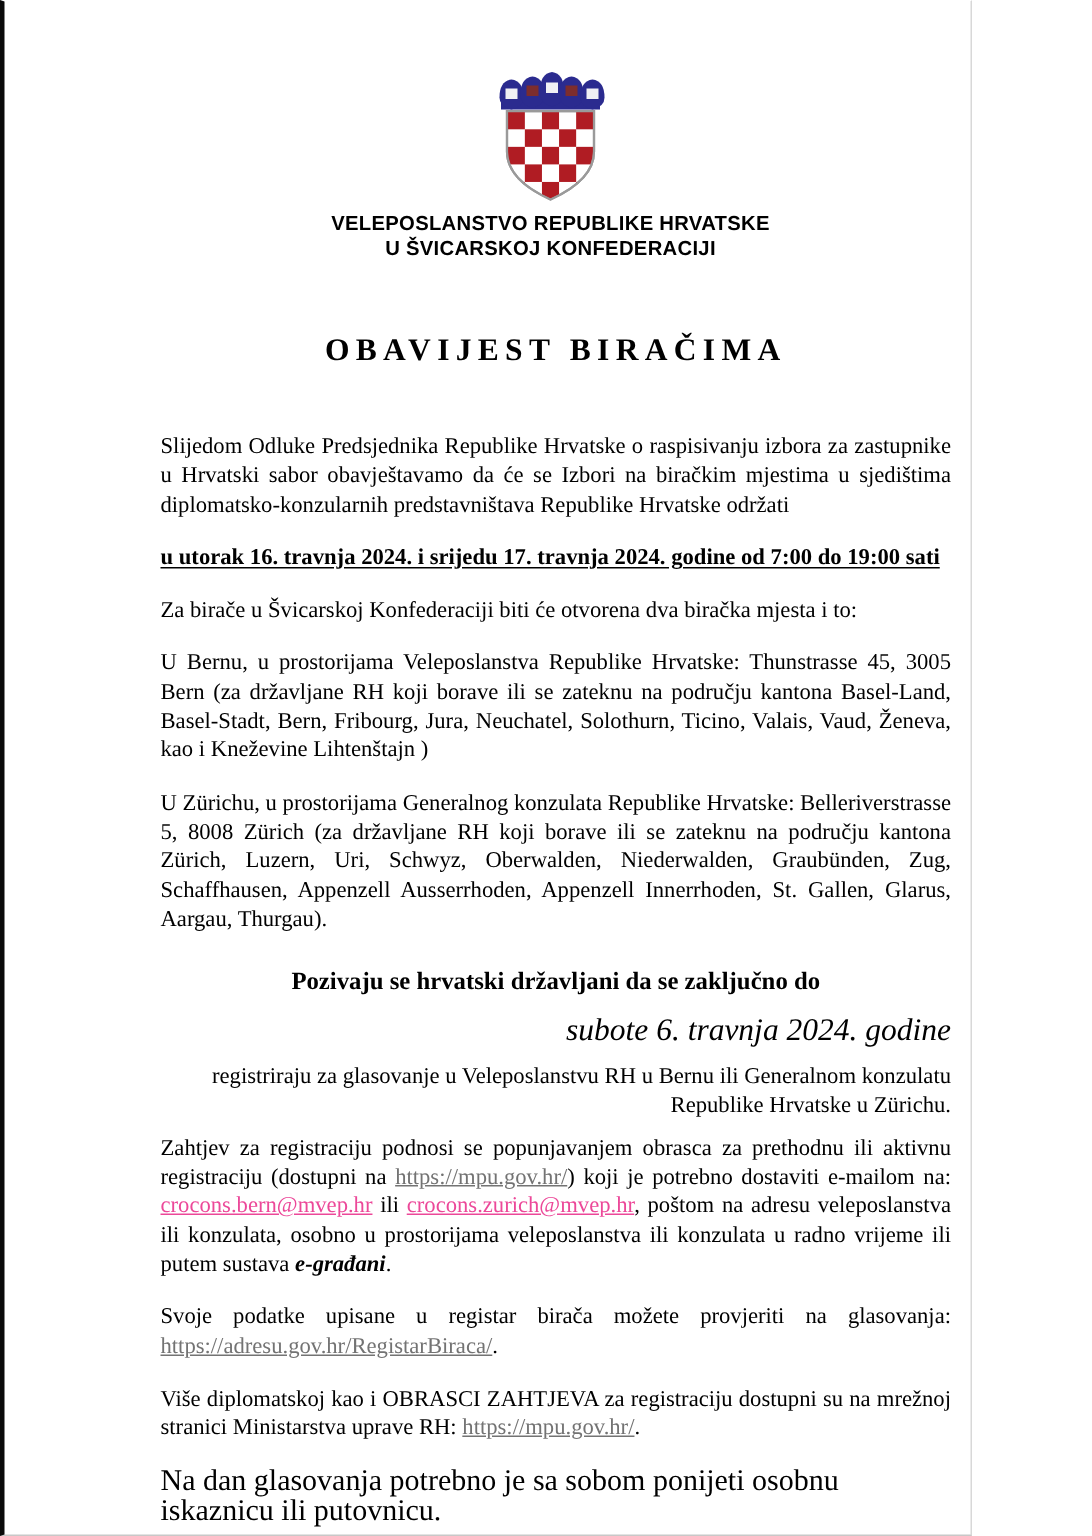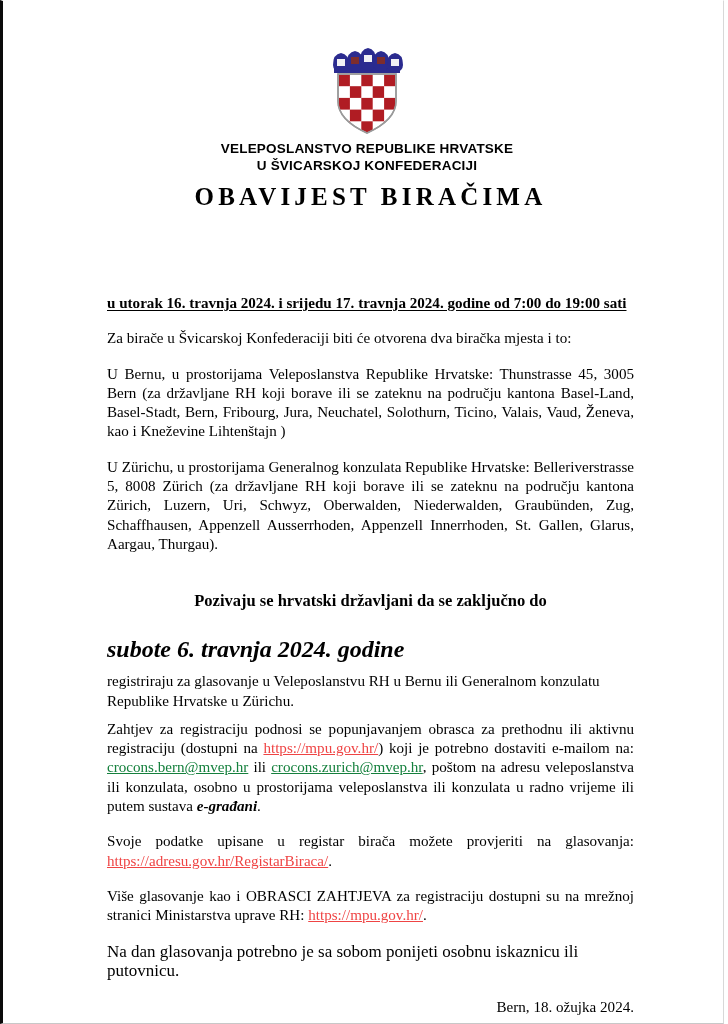--- a/index.html
+++ b/index.html
@@ -11,21 +11,21 @@
     width: 728px;
     height: 1024px;
     font-family: "Liberation Serif", "DejaVu Serif", serif;
     color: #000000;
     position: relative;
     overflow: hidden;
   }
   .page {
     position: absolute;
     left: 0; top: 0;
-    width: 724px;
+    width: 648px;
     height: 1024px;
     background: #ffffff;
     box-sizing: border-box;
     border-left: 3px solid #0a0a0a;
     border-right: 1px solid #d8d8d8;
     border-bottom: 1px solid #c8c8c8;
     border-top: 1px solid #ffffff;
   }
 
   
@@ -57,25 +57,26 @@
 
   
   .title-block {
     position: absolute;
     left: 104px;
     top: 184px;
     width: 527px;
     text-align: center;
   }
   .title-main {
-    font-size: 25px;
+    font-size: 21px;
     font-weight: bold;
     letter-spacing: 4.2px;
     line-height: 24px;
     margin-bottom: 1px;
+    margin-top: 36px;
   }
   .title-sub {
     font-size: 19px;
     line-height: 25px;
     font-weight: normal;
   }
 
   
   .body-block {
     position: absolute;
@@ -92,61 +93,61 @@
   }
   p.para:last-child { margin-bottom: 0; }
   .b { font-weight: normal; }
   .bi { font-weight: bold; font-style: italic; }
   .u-line {
     font-weight: bold;
     text-decoration: underline;
     text-underline-offset: 2px;
   }
   .lnk {
-    color: #ef4444;
+    color: #737373;
     text-decoration: underline;
     text-underline-offset: 1px;
   }
   .mail {
-    color: #15803d;
+    color: #ec4899;
     text-decoration: underline;
     text-underline-offset: 1px;
   }
   .spacer-sm { height: 5px; }
   .spacer-md { height: 9px; }
 
   .call-line {
     text-align: center;
     font-weight: bold;
     font-size: 16.5px;
     line-height: 21px;
-    margin: 16px;
+    margin: 0;
   }
   .call-date {
-    text-align: left;
-    font-weight: bold;
+    text-align: right;
+    font-weight: normal;
     font-style: italic;
-    font-size: 24px;
+    font-size: 21px;
     line-height: 27px;
     margin: 0;
   }
   .call-reg {
-    text-align: left;
+    text-align: right;
     font-size: 15.1px;
     line-height: 19.3px;
     margin: 0;
   }
   .signoff {
     text-align: right;
     font-size: 15.1px;
     line-height: 19.3px;
     margin: 0;
   }
   .plain-line {
-    font-size: 17px;
+    font-size: 20px;
     line-height: 19.3px;
     margin: 0;
     text-align: left;
   }
 </style>
 </head>
 <body>
 
 <div class="page">
 
@@ -201,20 +202,21 @@
     <div>VELEPOSLANSTVO REPUBLIKE HRVATSKE</div>
     <div>U ŠVICARSKOJ KONFEDERACIJI</div>
   </div>
 
   <div class="title-block">
     <div class="title-main">OBAVIJEST BIRAČIMA</div>
   </div>
 
   <div class="body-block">
 
+    <p class="para">Slijedom Odluke Predsjednika Republike Hrvatske o raspisivanju izbora za zastupnike u Hrvatski sabor obavještavamo da će se Izbori na biračkim mjestima u sjedištima diplomatsko-konzularnih predstavništava Republike Hrvatske održati</p>
 
     <div class="spacer-sm"></div>
     <p class="para">
       <span class="u-line">u utorak 16. travnja 2024. i srijedu 17. travnja 2024. godine od 7:00 do 19:00 sati</span>
     </p>
 
     <div class="spacer-sm"></div>
     <p class="para">
       <span class="b">Za birače u Švicarskoj Konfederaciji biti će otvorena dva biračka mjesta</span><span> i to:</span>
     </p>
@@ -234,21 +236,21 @@
     <div class="spacer-md"></div>
     <p class="call-reg"><span class="b">registriraju za glasovanje</span><span> u Veleposlanstvu RH u Bernu ili Generalnom konzulatu Republike Hrvatske u Zürichu.</span></p>
 
     <div class="spacer-md"></div>
     <p class="para"><span class="b">Zahtjev za registraciju</span><span> podnosi se popunjavanjem obrasca za prethodnu ili aktivnu registraciju (dostupni na </span><a class="lnk" href="#">https://mpu.gov.hr/</a><span>) koji je potrebno dostaviti </span><span class="b">e-mailom na</span><span>: </span><a class="mail" href="#">crocons.bern@mvep.hr</a><span> ili </span><a class="mail" href="#">crocons.zurich@mvep.hr</a><span>, </span><span class="b">poštom</span><span> na adresu veleposlanstva ili konzulata, </span><span class="b">osobno</span><span> u prostorijama veleposlanstva ili konzulata u radno vrijeme ili putem sustava </span><span class="bi">e-građani</span><span>.</span></p>
 
     <div class="spacer-sm"></div>
     <p class="para"><span class="b">Svoje podatke upisane u registar birača</span><span> možete provjeriti na glasovanja: </span><a class="lnk" href="#">https://adresu.gov.hr/RegistarBiraca/</a><span>.</span></p>
 
     <div class="spacer-sm"></div>
-    <p class="para"><span>Više glasovanje kao i </span><span class="b">OBRASCI ZAHTJEVA</span><span> za registraciju dostupni su na mrežnoj stranici Ministarstva uprave RH: </span><a class="lnk" href="#">https://mpu.gov.hr/</a><span>.</span></p>
+    <p class="para"><span>Više diplomatskoj kao i </span><span class="b">OBRASCI ZAHTJEVA</span><span> za registraciju dostupni su na mrežnoj stranici Ministarstva uprave RH: </span><a class="lnk" href="#">https://mpu.gov.hr/</a><span>.</span></p>
 
     <div class="spacer-sm"></div>
     <p class="plain-line">Na dan glasovanja potrebno je sa sobom ponijeti osobnu iskaznicu ili putovnicu.</p>
 
     <div class="spacer-md"></div>
     <div class="spacer-md"></div>
     <p class="signoff">Bern, 18. ožujka 2024.</p>
 
   </div>
 </div>

